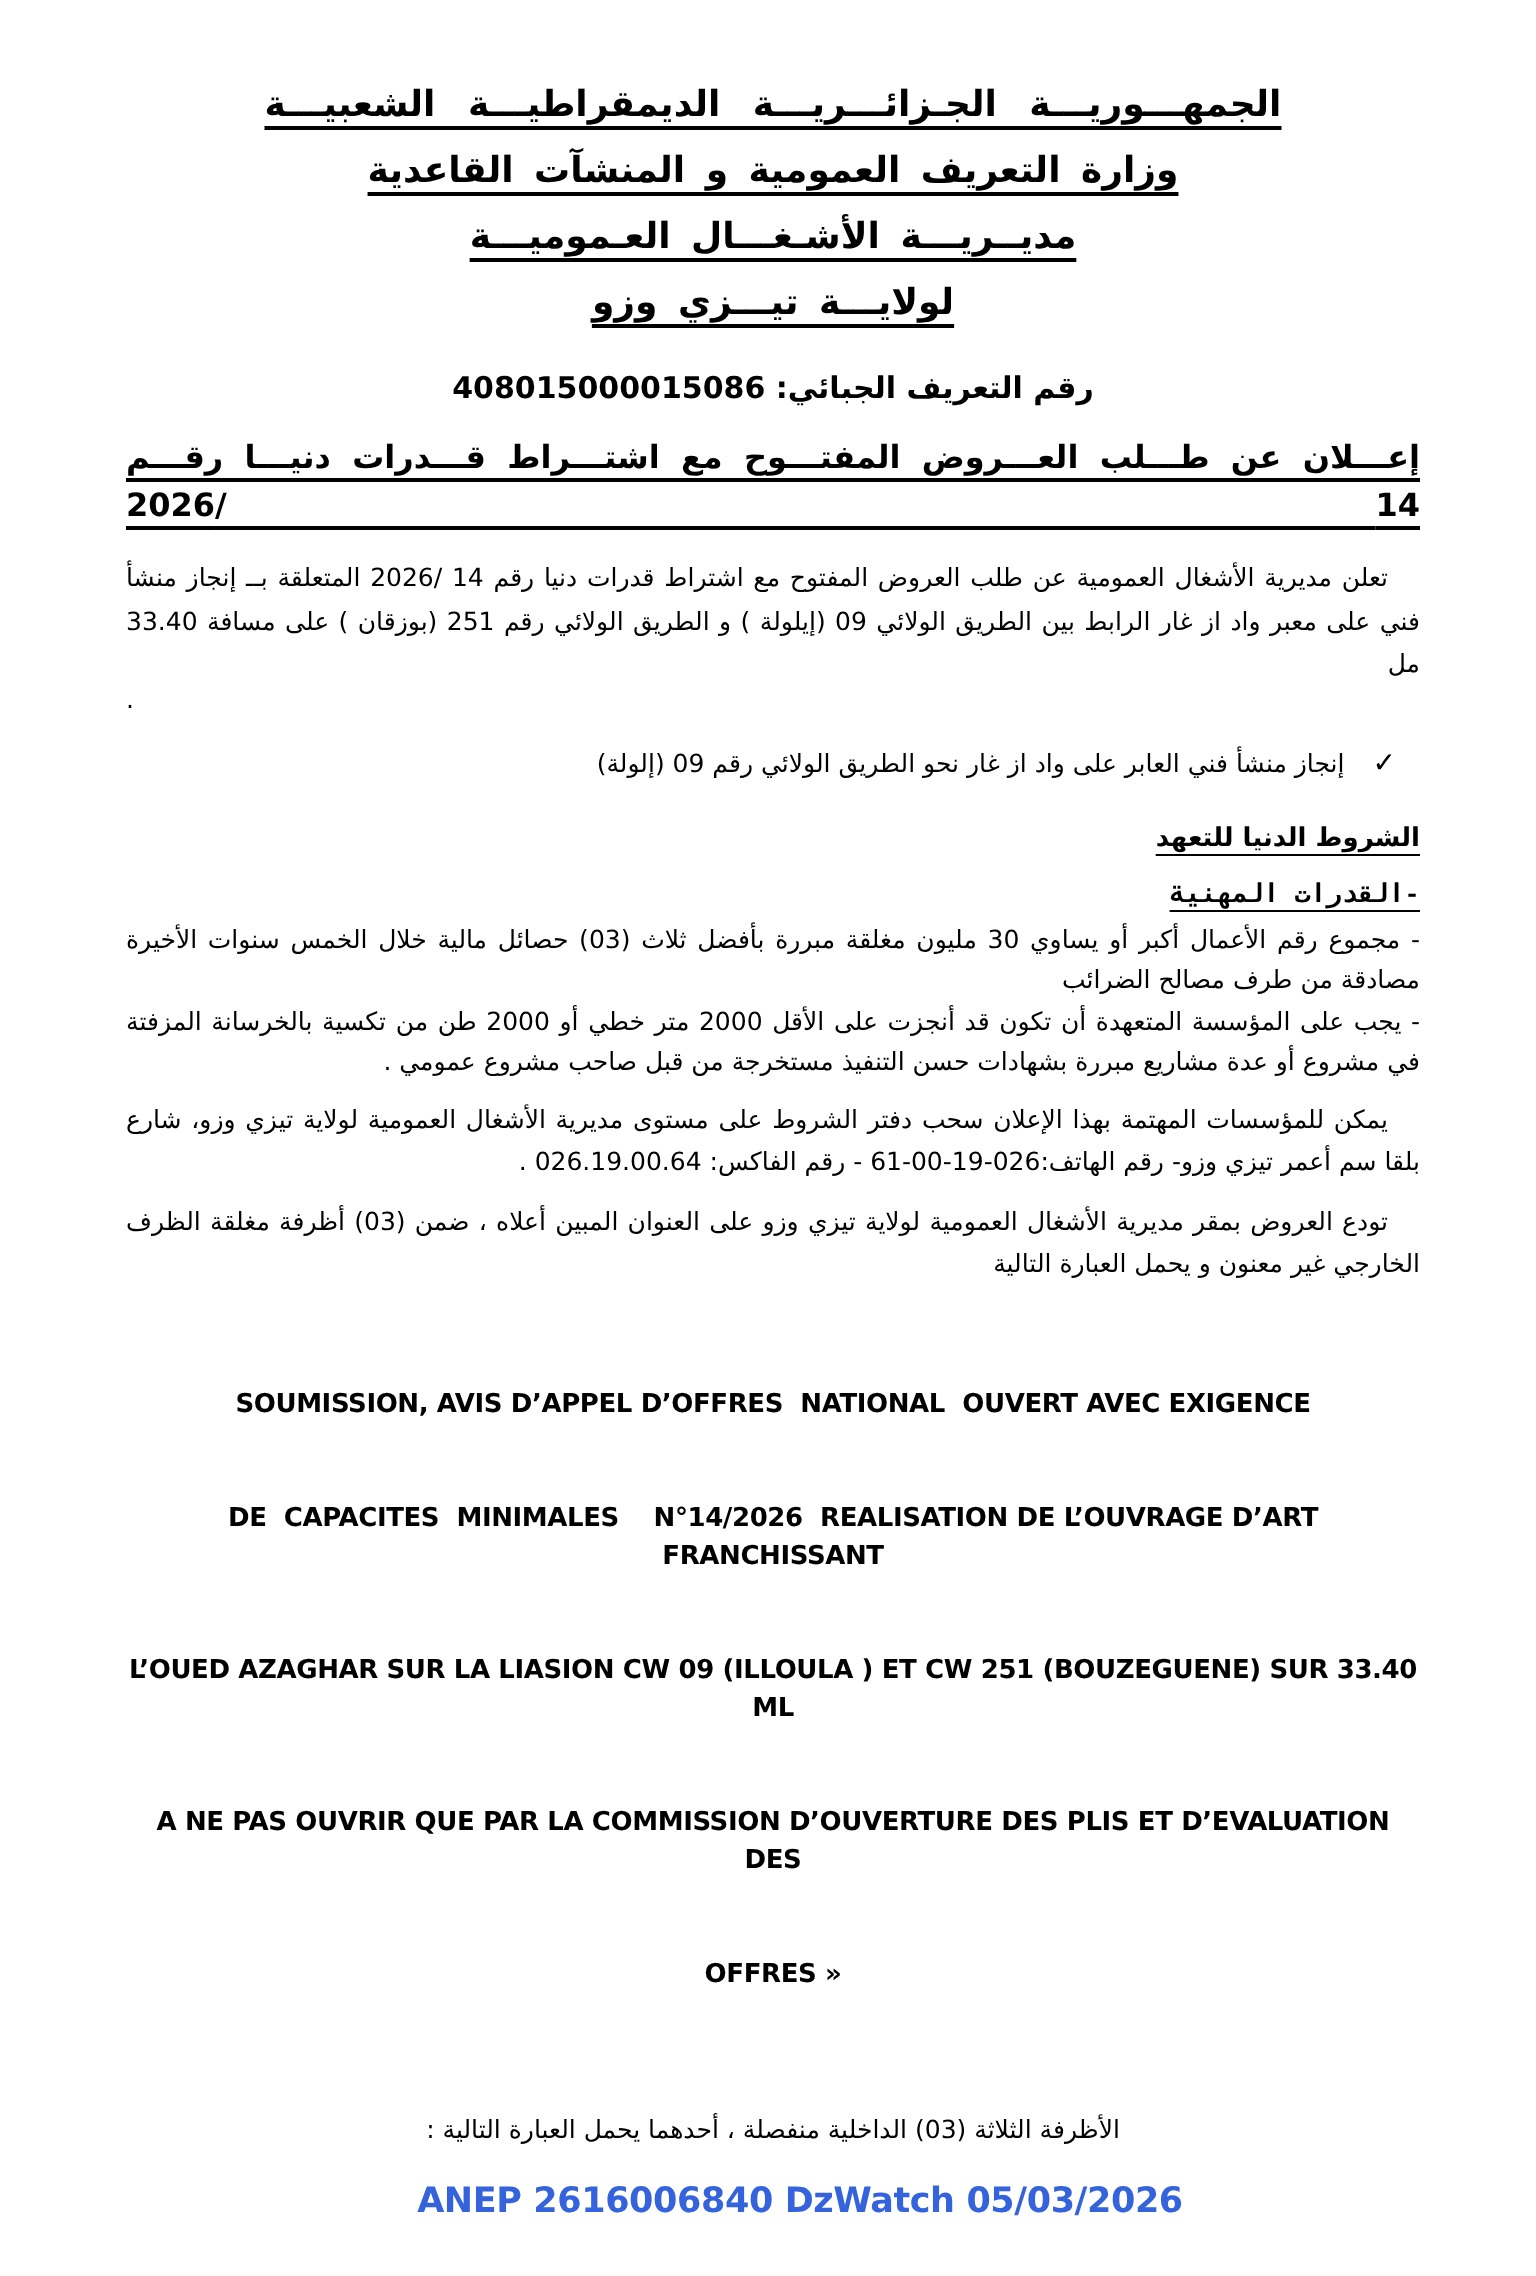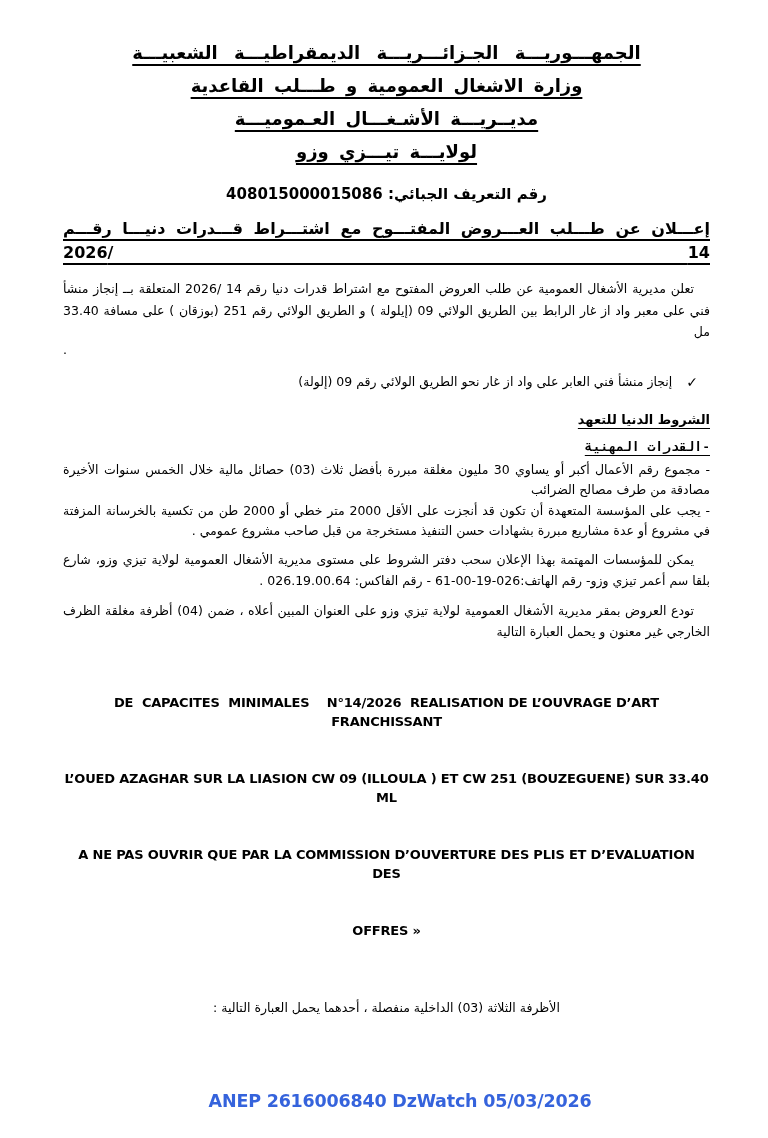--- a/index.html
+++ b/index.html
@@ -54,21 +54,21 @@
   }
 </style>
 </head>
 <body>
 
 <div class="page">
   <div class="content">
 
     <div class="hdr">
       <div class="hdr-line wide">الجمهـــوريـــة الجـزائـــريـــة الديمقراطيـــة الشعبيـــة</div>
-      <div class="hdr-line">وزارة الاشغال العمومية و طـــلب القاعدية</div>
+      <div class="hdr-line">وزارة التعريف العمومية و المنشآت القاعدية</div>
       <div class="hdr-line">مديــريـــة الأشـغـــال العـموميـــة</div>
       <div class="hdr-line">لولايـــة تيـــزي وزو</div>
     </div>
 
     <div class="tax-line">رقم التعريف الجبائي: 408015000015086</div>
 
     <div class="main-title">إعـــلان عن طـــلب العـــروض المفتـــوح مع اشتـــراط قـــدرات دنيـــا رقـــم 14 /2026</div>
 
     <div class="para indent" style="margin-top:13px;"><span>تعلن مديرية الأشغال العمومية عن طلب العروض المفتوح مع اشتراط قدرات دنيا رقم </span><span class="bd">14 /2026</span><span> المتعلقة بــ إنجاز منشأ فني على معبر واد از غار الرابط بين الطريق الولائي 09 (إيلولة ) و الطريق الولائي رقم 251 (بوزقان ) على مسافة 33.40 مل</span></div>
     <div class="period-line">.</div>
@@ -81,23 +81,24 @@
     <div class="sec-heading">الشروط الدنيا للتعهد</div>
     <div class="sec-heading sub-heading">-القدرات المهنية</div>
 
     <div class="cond-block">
       <div class="cond-item"><span>- مجموع رقم الأعمال أكبر أو يساوي </span><span class="bd">30 مليون</span><span> مغلقة مبررة </span><span class="bd">بأفضل ثلاث (03)</span><span> حصائل مالية خلال الخمس سنوات الأخيرة مصادقة من طرف مصالح الضرائب</span></div>
       <div class="cond-item"><span>- يجب على المؤسسة المتعهدة  أن تكون قد أنجزت على الأقل 2000  متر خطي أو 2000 طن من  تكسية بالخرسانة المزفتة في مشروع أو عدة مشاريع مبررة بشهادات حسن التنفيذ مستخرجة من قبل صاحب  مشروع عمومي .</span></div>
     </div>
 
     <div class="para indent withdraw">يمكن للمؤسسات المهتمة بهذا الإعلان سحب دفتر الشروط على مستوى  مديرية الأشغال العمومية لولاية  تيزي وزو،  شارع بلقا سم أعمر تيزي وزو- رقم الهاتف:026-19-00-61 - رقم الفاكس: 026.19.00.64 .</div>
 
-    <div class="para indent para-gap">تودع العروض بمقر مديرية  الأشغال العمومية لولاية تيزي وزو على العنوان المبين أعلاه ، ضمن (04) أظرفة مغلقة الظرف الخارجي غير معنون و يحمل العبارة التالية</div>
+    <div class="para indent para-gap">تودع العروض بمقر مديرية  الأشغال العمومية لولاية تيزي وزو على العنوان المبين أعلاه ، ضمن (03) أظرفة مغلقة الظرف الخارجي غير معنون و يحمل العبارة التالية</div>
 
     <div class="french">
+      <div>SOUMISSION, AVIS D’APPEL D’OFFRES  NATIONAL  OUVERT AVEC EXIGENCE</div>
       <div>DE  CAPACITES  MINIMALES    N°14/2026  REALISATION DE L’OUVRAGE D’ART FRANCHISSANT</div>
       <div>L’OUED AZAGHAR SUR LA LIASION CW 09 (ILLOULA ) ET CW 251 (BOUZEGUENE) SUR 33.40 ML</div>
       <div>A NE PAS OUVRIR QUE PAR LA COMMISSION D’OUVERTURE DES PLIS ET D’EVALUATION DES</div>
       <div>OFFRES »</div>
     </div>
 
     <div class="envelope-note">الأظرفة الثلاثة (03) الداخلية منفصلة ، أحدهما يحمل العبارة التالية :</div>
 
   </div>
 

